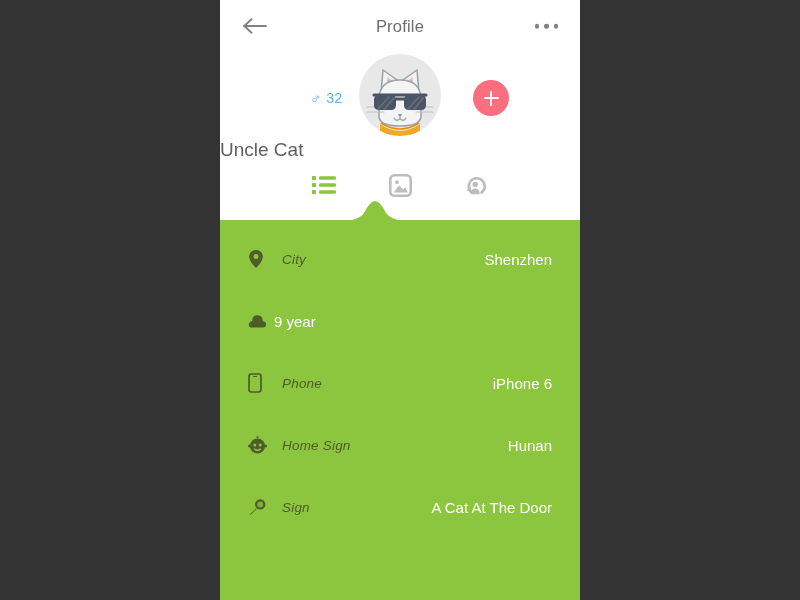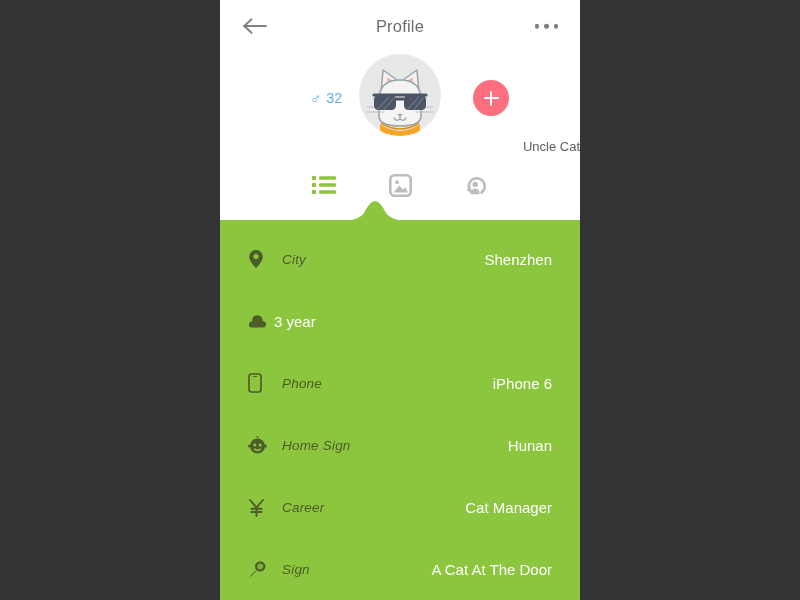--- a/index.html
+++ b/index.html
@@ -129,22 +129,22 @@
     border-radius: 1px;
   }
   .add-btn .h { width: 15px; height: 2.6px; }
   .add-btn .v { width: 2.6px; height: 15px; }
 
   .user-name {
     position: absolute;
     left: 0;
     right: 0;
     top: 87px;
-    text-align: right;
-    font-size: 13px;
+    text-align: left;
+    font-size: 19px;
     color: #606060;
   }
 
   
   .tabbar {
     position: relative;
     height: 58px;
     background: #ffffff;
     display: flex;
     align-items: flex-start;
@@ -318,21 +318,21 @@
         <span class="row-label">City</span>
         <span class="row-value">Shenzhen</span>
       </div>
 
       <div class="row">
         <span class="row-icon">
           <svg width="19" height="16" viewBox="0 0 19 16">
             <path d="M4.4 14.6 Q0.4 14.6 0.9 11.2 Q1.4 8.2 4.2 8.2 Q4.2 2.2 9.5 2.2 Q14.6 2.2 14.8 8.3 Q18.2 8.7 18.1 11.5 Q18 14.6 14.4 14.6 Z" fill="#4e5c2a"></path>
           </svg>
         </span>
-        <span class="row-value">3 year</span>
+        <span class="row-value">9 year</span>
       </div>
 
       <div class="row">
         <span class="row-icon">
           <svg width="14" height="20" viewBox="0 0 14 20">
             <rect x="1" y="1" width="12" height="18" rx="2.4" fill="none" stroke="#4e5c2a" stroke-width="1.7"></rect>
             <rect x="5" y="3.1" width="4" height="1" rx="0.5" fill="#4e5c2a"></rect>
           </svg>
         </span>
         <span class="row-label">Phone</span>
@@ -348,30 +348,20 @@
             <circle cx="17.4" cy="10" r="1.6" fill="#4e5c2a"></circle>
             <circle cx="6.8" cy="9" r="1.5" fill="#8cc63f"></circle>
             <circle cx="12.2" cy="9" r="1.5" fill="#8cc63f"></circle>
             <path d="M6.6 13.2 Q9.5 15.6 12.4 13.2" stroke="#8cc63f" stroke-width="1.5" fill="none" stroke-linecap="round"></path>
           </svg>
         </span>
         <span class="row-label">Home Sign</span>
         <span class="row-value">Hunan</span>
       </div>
 
-      <div class="row">
-        <span class="row-icon">
-          <svg width="17" height="19" viewBox="0 0 17 19">
-            <path d="M2 2 L8.5 9.6 L15 2" stroke="#4e5c2a" stroke-width="1.9" fill="none" stroke-linecap="round"></path>
-            <path d="M3.4 10.8 H13.6 M3.4 14 H13.6 M8.5 9.6 V18" stroke="#4e5c2a" stroke-width="1.9" fill="none" stroke-linecap="round"></path>
-          </svg>
-        </span>
-        <span class="row-label">Career</span>
-        <span class="row-value">Cat Manager</span>
-      </div>
 
       <div class="row">
         <span class="row-icon">
           <svg width="19" height="19" viewBox="0 0 19 19">
             <circle cx="12.2" cy="6.4" r="5.2" fill="#4e5c2a"></circle>
             <path d="M8.2 10.2 L3.2 15.2 L1.4 17.6 L3.8 15.8 L8.8 10.8 Z" fill="#4e5c2a"></path>
             <circle cx="12.2" cy="6.4" r="3" fill="#7ab038"></circle>
           </svg>
         </span>
         <span class="row-label">Sign</span>

